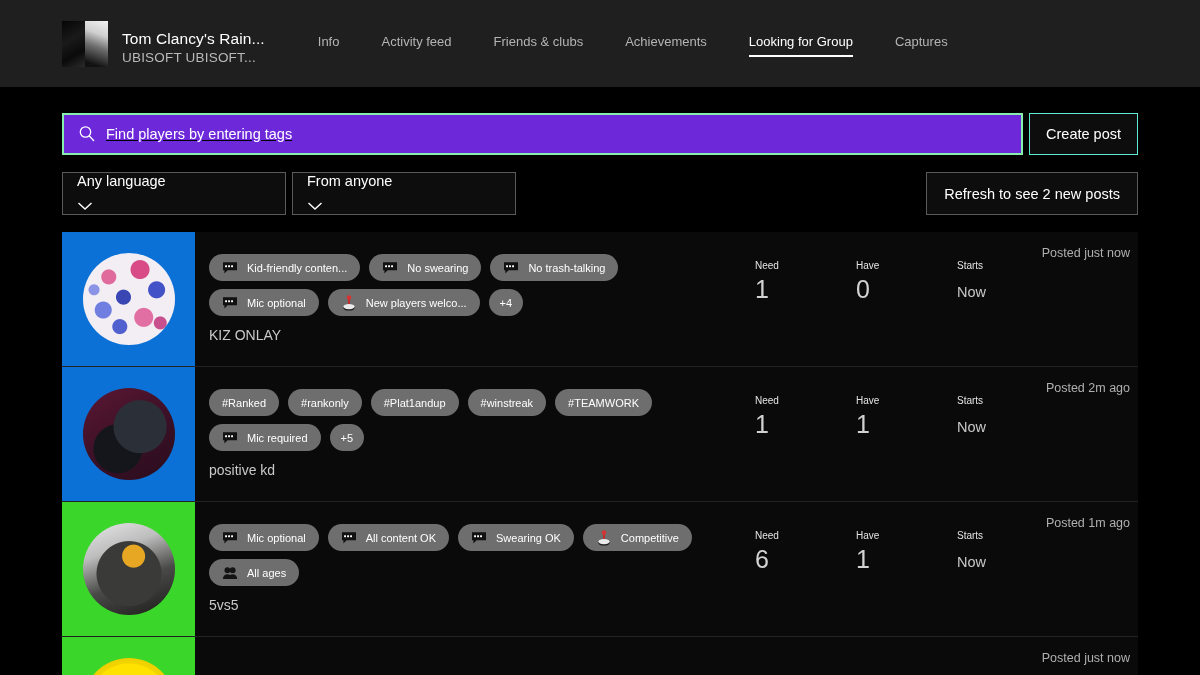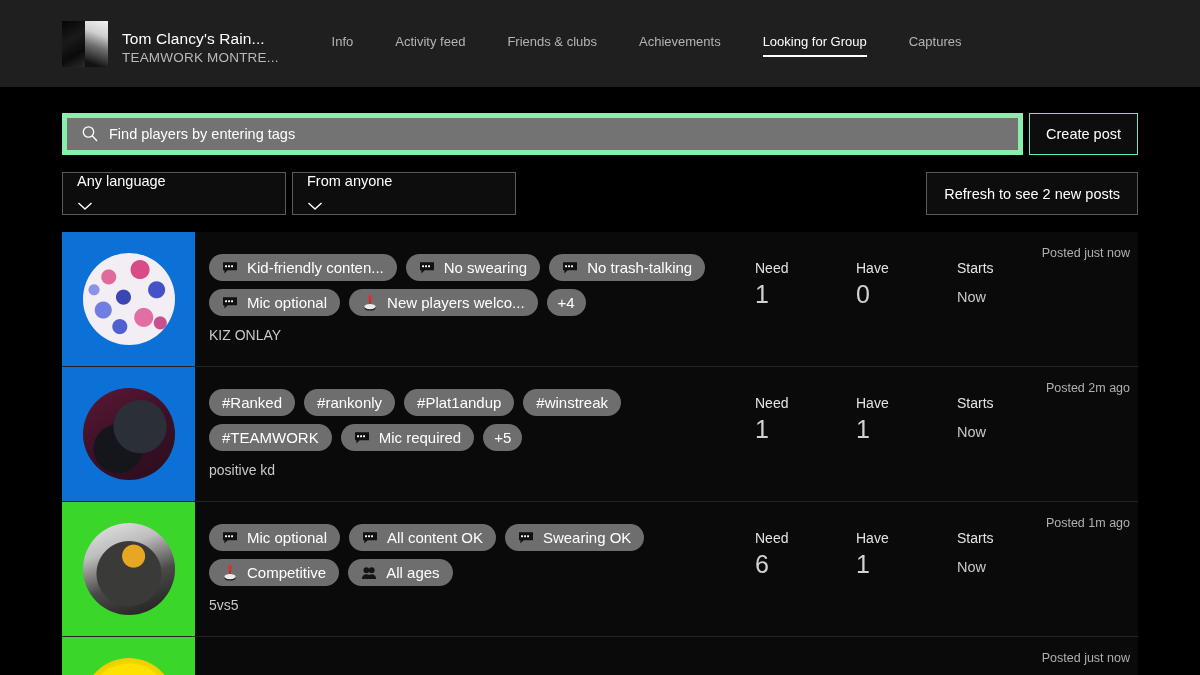--- a/index.html
+++ b/index.html
@@ -66,25 +66,26 @@
   }
 
   
   .toolbar {
     padding: 26px 62px 0 62px;
   }
   .search-row { display: flex; align-items: center; }
   .search-box {
     flex: 1 1 auto;
     height: 42px;
-    border: 5px solid #86efac;
-    background: #737373;
+    border: 2px solid #86efac;
+    background: #6d28d9;
     display: flex;
     align-items: center;
     padding: 0 14px;
+    text-decoration: underline;
   }
   .search-icon { width: 18px; height: 18px; flex: 0 0 18px; margin-right: 10px; }
   .search-input {
     flex: 1;
     background: transparent;
     border: 0;
     outline: none;
     color: #ffffff;
     font-size: 14.5px;
     font-family: "Liberation Sans", sans-serif;
@@ -196,40 +197,40 @@
   }
   .tags { display: flex; flex-wrap: wrap; gap: 8px 9px; max-width: 510px; }
   .tag {
     background: #6e6e6e;
     color: #ffffff;
     border-radius: 14px;
     height: 27px;
     display: inline-flex;
     align-items: center;
     padding: 0 13px;
-    font-size: 15px;
+    font-size: 11px;
     white-space: nowrap;
     cursor: pointer;
   }
   .tag .t-ico { width: 16px; height: 16px; margin-right: 9px; flex: 0 0 16px; display: block; }
   .tag.more { padding: 0 11px; }
   .post-title {
     margin-top: 11px;
     font-size: 14px;
     color: #c9c9c9;
   }
 
   .stats {
     position: absolute;
     left: 560px;
     top: 28px;
     display: flex;
   }
   .stat { width: 101px; }
-  .stat-label { font-size: 14px; color: #e4e4e4; }
+  .stat-label { font-size: 10px; color: #e4e4e4; }
   .stat-value { font-size: 25px; color: #d2d2d2; margin-top: 4px; font-weight: 300; }
   .stat-value.small { font-size: 14.5px; color: #c9c9c9; margin-top: 13px; }
 
   .posted {
     position: absolute;
     right: 8px;
     top: 14px;
     font-size: 12.5px;
     color: #b0b0b0;
   }
@@ -238,21 +239,21 @@
 <body>
 
 <div class="header">
   <div class="game-id">
     <div class="game-thumb">
       <div class="t-l"></div>
         <div class="t-r"></div>
     </div>
     <div class="game-text">
       <div class="game-title">Tom Clancy's Rain...</div>
-      <div class="game-pub">TEAMWORK MONTRE...</div>
+      <div class="game-pub">UBISOFT UBISOFT...</div>
     </div>
   </div>
   <div class="nav" id="nav">
       <div class="nav-item">Info</div>
       <div class="nav-item">Activity feed</div>
       <div class="nav-item">Friends &amp; clubs</div>
       <div class="nav-item">Achievements</div>
       <div class="nav-item active">Looking for Group</div>
       <div class="nav-item">Captures</div>
     </div>

